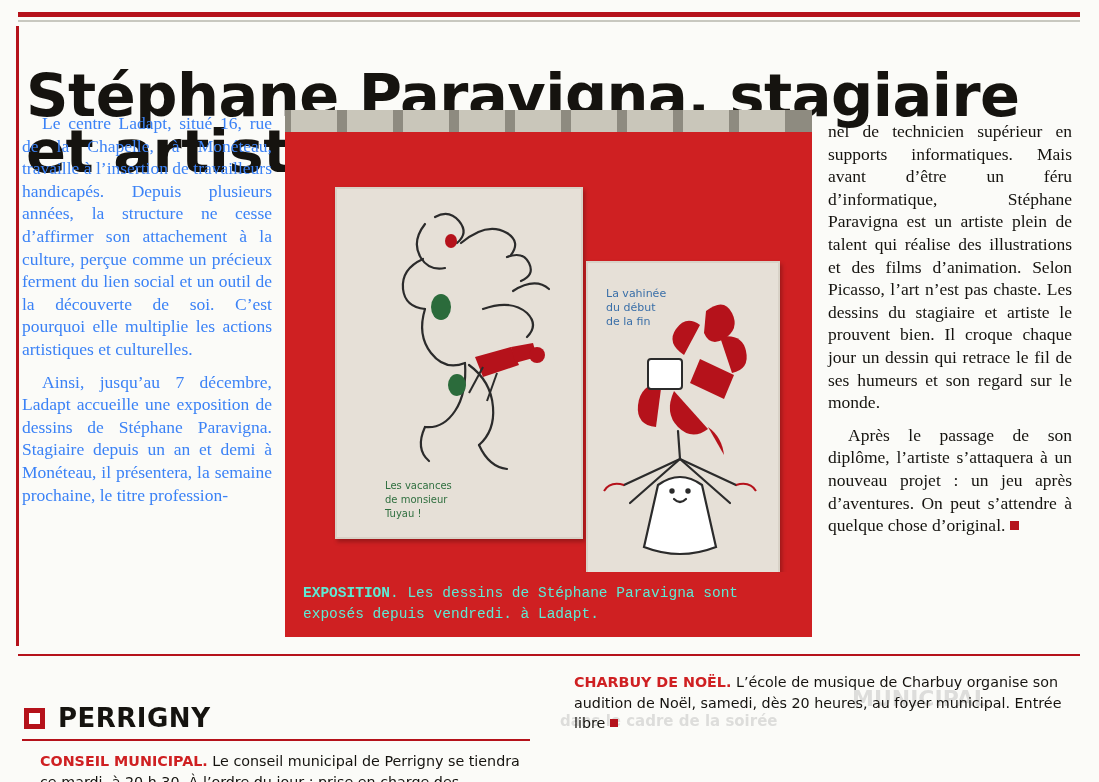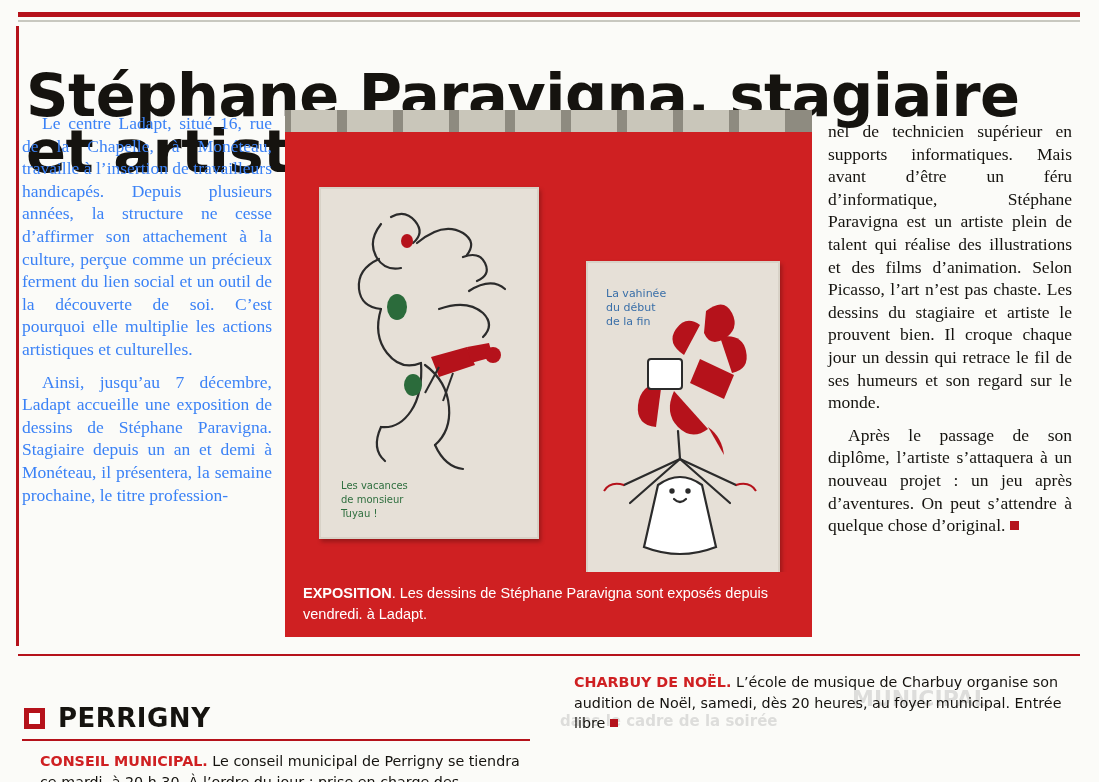--- a/index.html
+++ b/index.html
@@ -131,21 +131,21 @@
     left: 0; top: 22px;
     width: 527px; height: 440px;
     background: #cf2022;
   }
   .frame {
     position: absolute;
     background: #e6e0d7;
     border: 2px solid #d8d2c7;
     box-shadow: 2px 3px 4px rgba(0,0,0,.25);
   }
-  .frame-a { left: 34px; top: 55px; width: 216px; height: 348px; }
+  .frame-a { left: 50px; top: 55px; width: 216px; height: 348px; padding-left: 28px; }
   .frame-b { left: 301px; top: 129px; width: 190px; height: 312px; }
   .art-caption {
     position: absolute;
     font-family: "DejaVu Sans", sans-serif;
     font-size: 10px;
     line-height: 13px;
     color: #2f6f3f;
   }
   .caption-box {
     position: absolute;
@@ -153,24 +153,24 @@
     top: 462px;
     width: 527px;
     height: 65px;
     background: #cf2022;
   }
   .caption-text {
     position: absolute;
     left: 18px;
     top: 473px;
     width: 470px;
-    font-family: Liberation Sans, sans-serif;
+    font-family: Liberation Mono, monospace;
     font-size: 14.5px;
     line-height: 21px;
-    color: #ffffff;
+    color: #5eead4;
   }
   .caption-text b {
     font-weight: bold;
   }
 
   
   .sep-rule {
     position: absolute;
     left: 18px;
     top: 654px;

